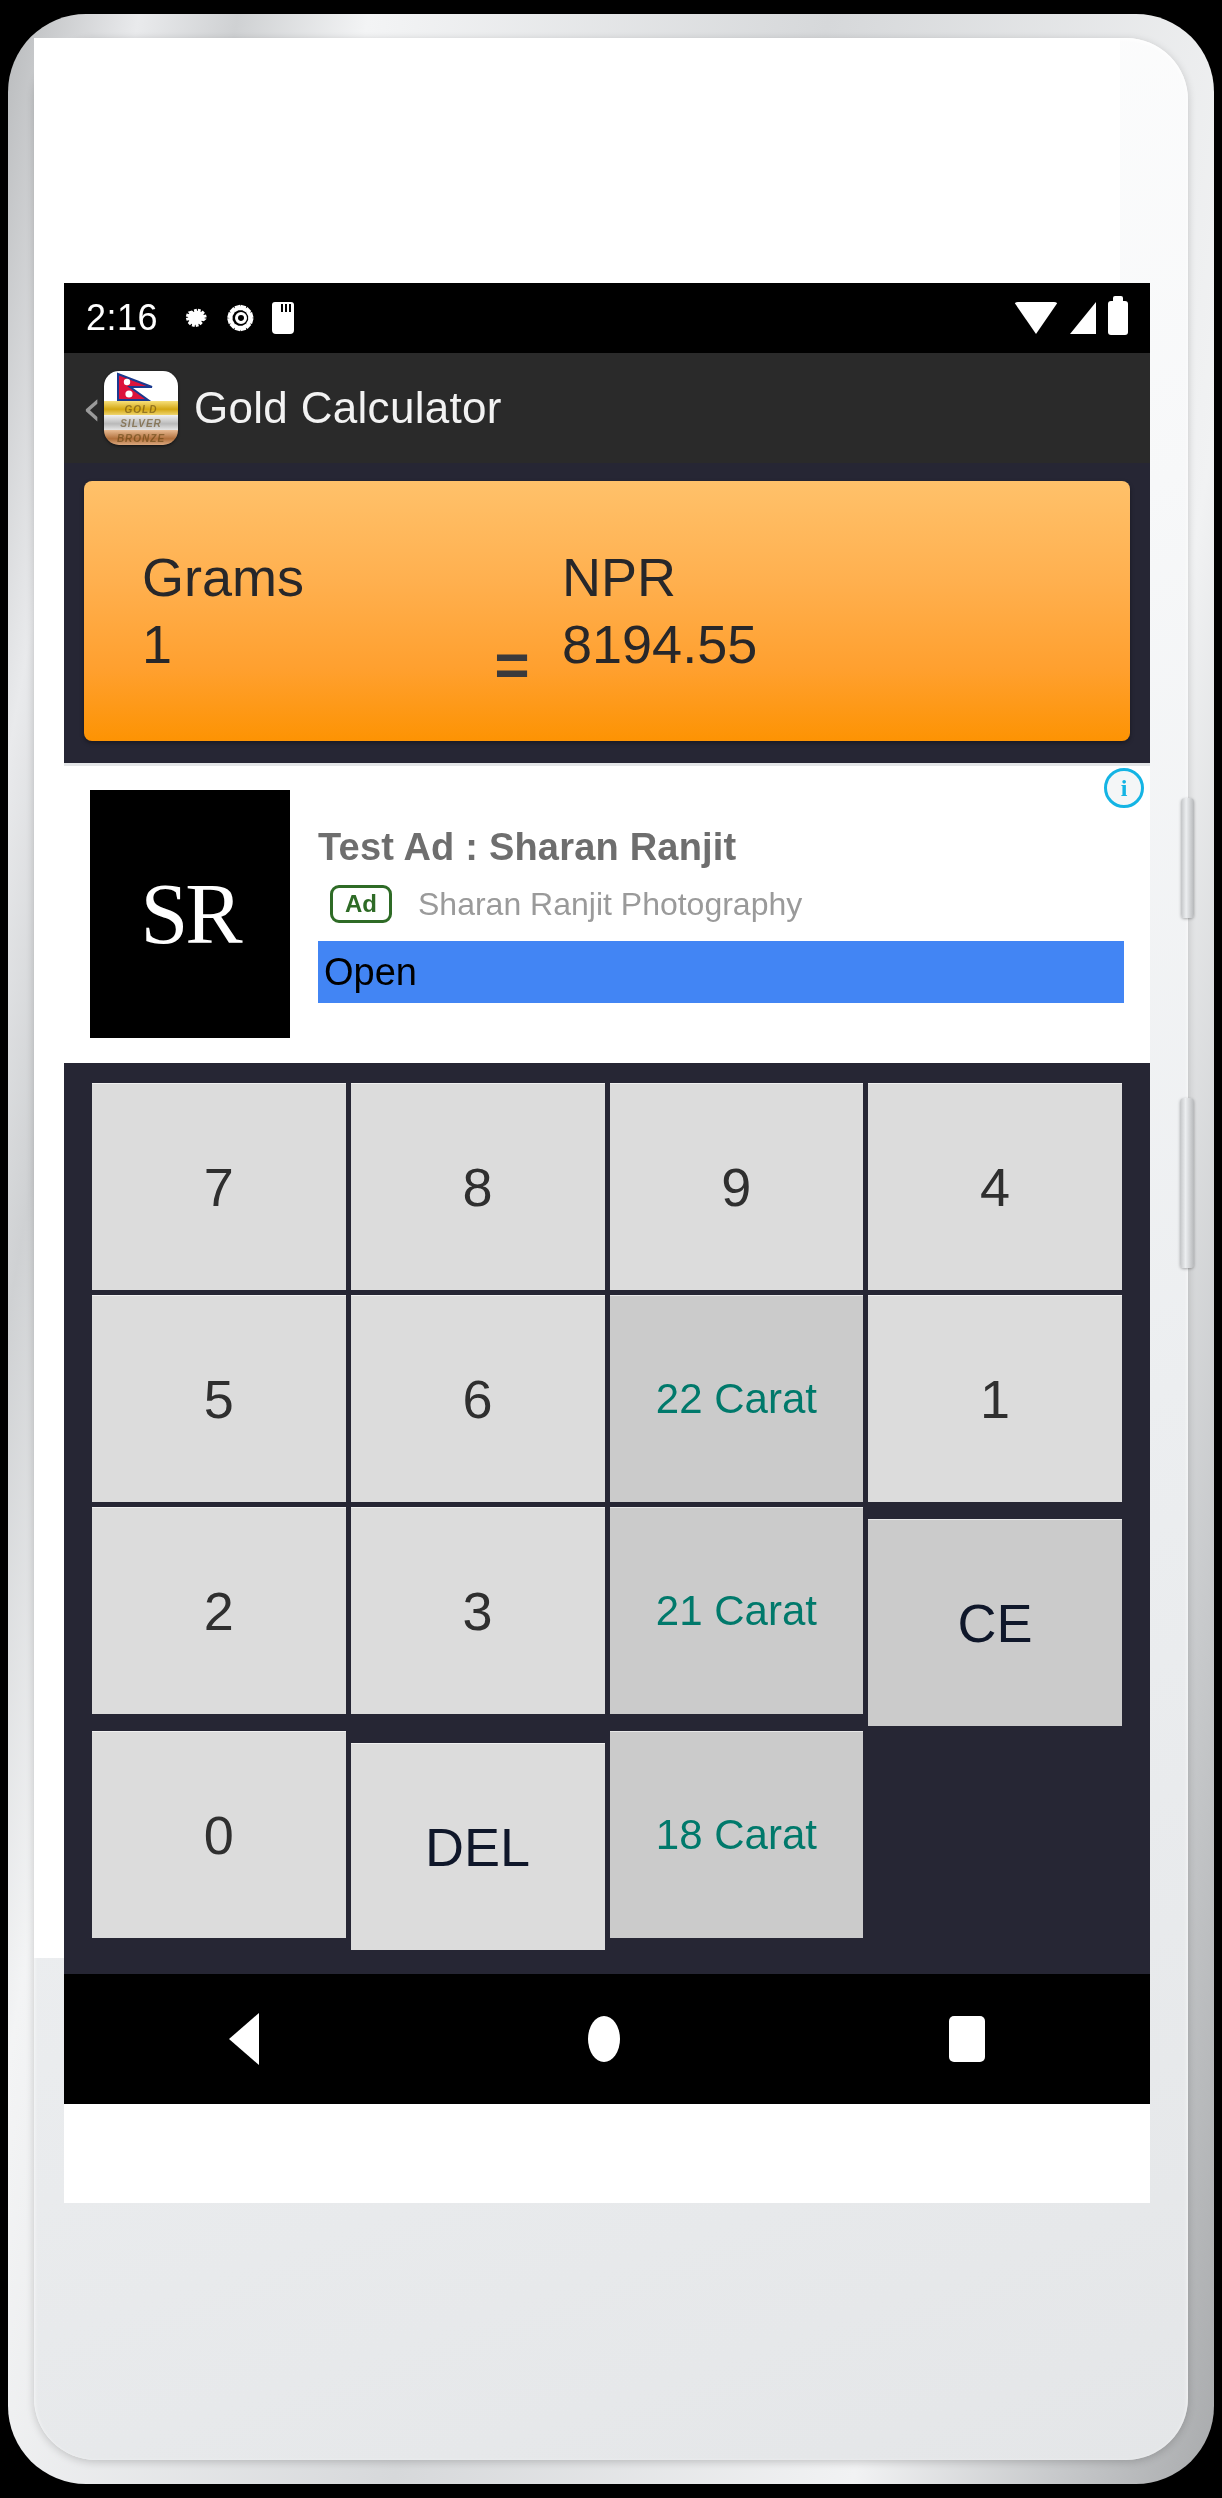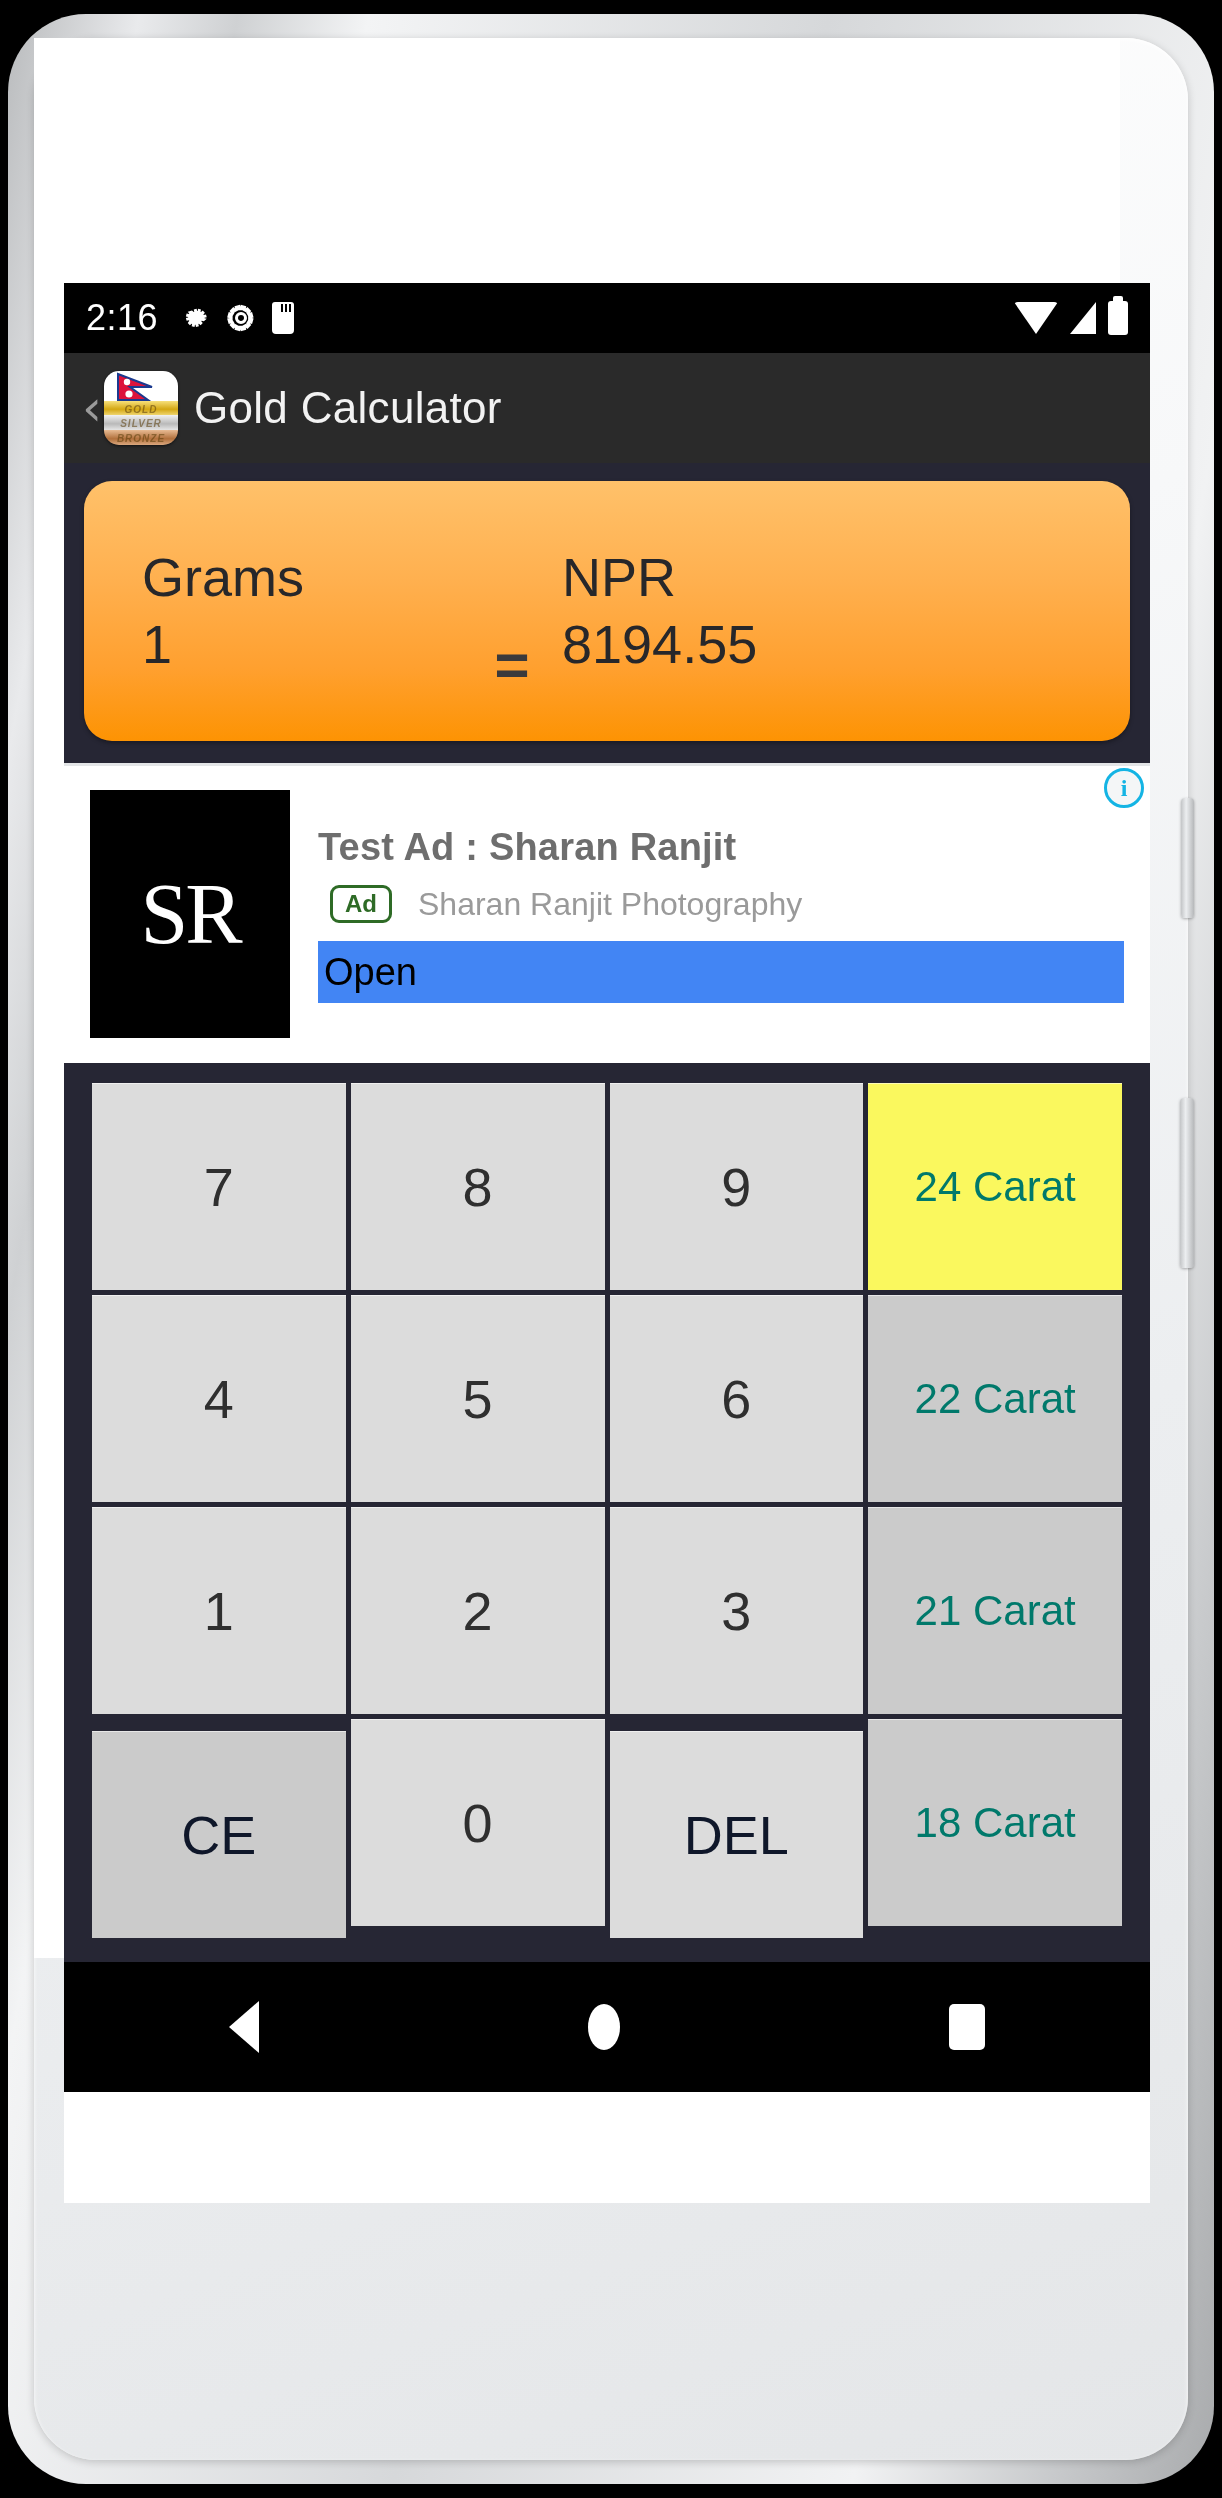--- a/index.html
+++ b/index.html
@@ -74,21 +74,21 @@
     background:linear-gradient(180deg,#e8bb93,#b1703c 55%,#e2b189);}
   .ai-band-txt{position:absolute;width:100%;text-align:center;font-size:10px;letter-spacing:1px;
     color:rgba(90,60,10,.55);font-weight:bold;font-style:italic;}
   .app-title{color:#f2f2f2;font-size:44px;font-weight:400;letter-spacing:.3px;}
 
   
   .page{background:#262634;padding:18px 20px 0 20px;}
 
   
   .conv-card{
-    height:260px;border-radius:28px;
+    height:260px;border-radius:8px;
     background:linear-gradient(180deg,#ffc16a 0%,#ffb04f 38%,#ffa02f 72%,#fd9303 100%);
     box-shadow:0 2px 4px rgba(0,0,0,.35);
     display:flex;align-items:center;box-sizing:border-box;padding:0 58px;
     position:relative;
   }
   .conv-left{width:330px;}
   .conv-unit{font-size:54px;color:#27272a;line-height:1.25;}
   .conv-val{font-size:54px;color:#27272a;line-height:1.25;}
   .conv-eq{font-size:60px;color:#3a3a3c;font-weight:700;width:80px;text-align:center;
     align-self:flex-end;margin-bottom:42px;}
@@ -236,21 +236,20 @@
           <div class="ad-open">Open</div>
         </div>
       </div>
     </div>
 
     <div class="keypad">
       <div class="kp-grid" id="kp-grid">
           <div class="key">7</div>
           <div class="key">8</div>
           <div class="key">9</div>
-          <div class="key sel teal">24 Carat</div>
           <div class="key">4</div>
           <div class="key">5</div>
           <div class="key">6</div>
           <div class="key dark teal">22 Carat</div>
           <div class="key">1</div>
           <div class="key">2</div>
           <div class="key">3</div>
           <div class="key dark teal">21 Carat</div>
           <div class="key dark teal-big">CE</div>
           <div class="key">0</div>

